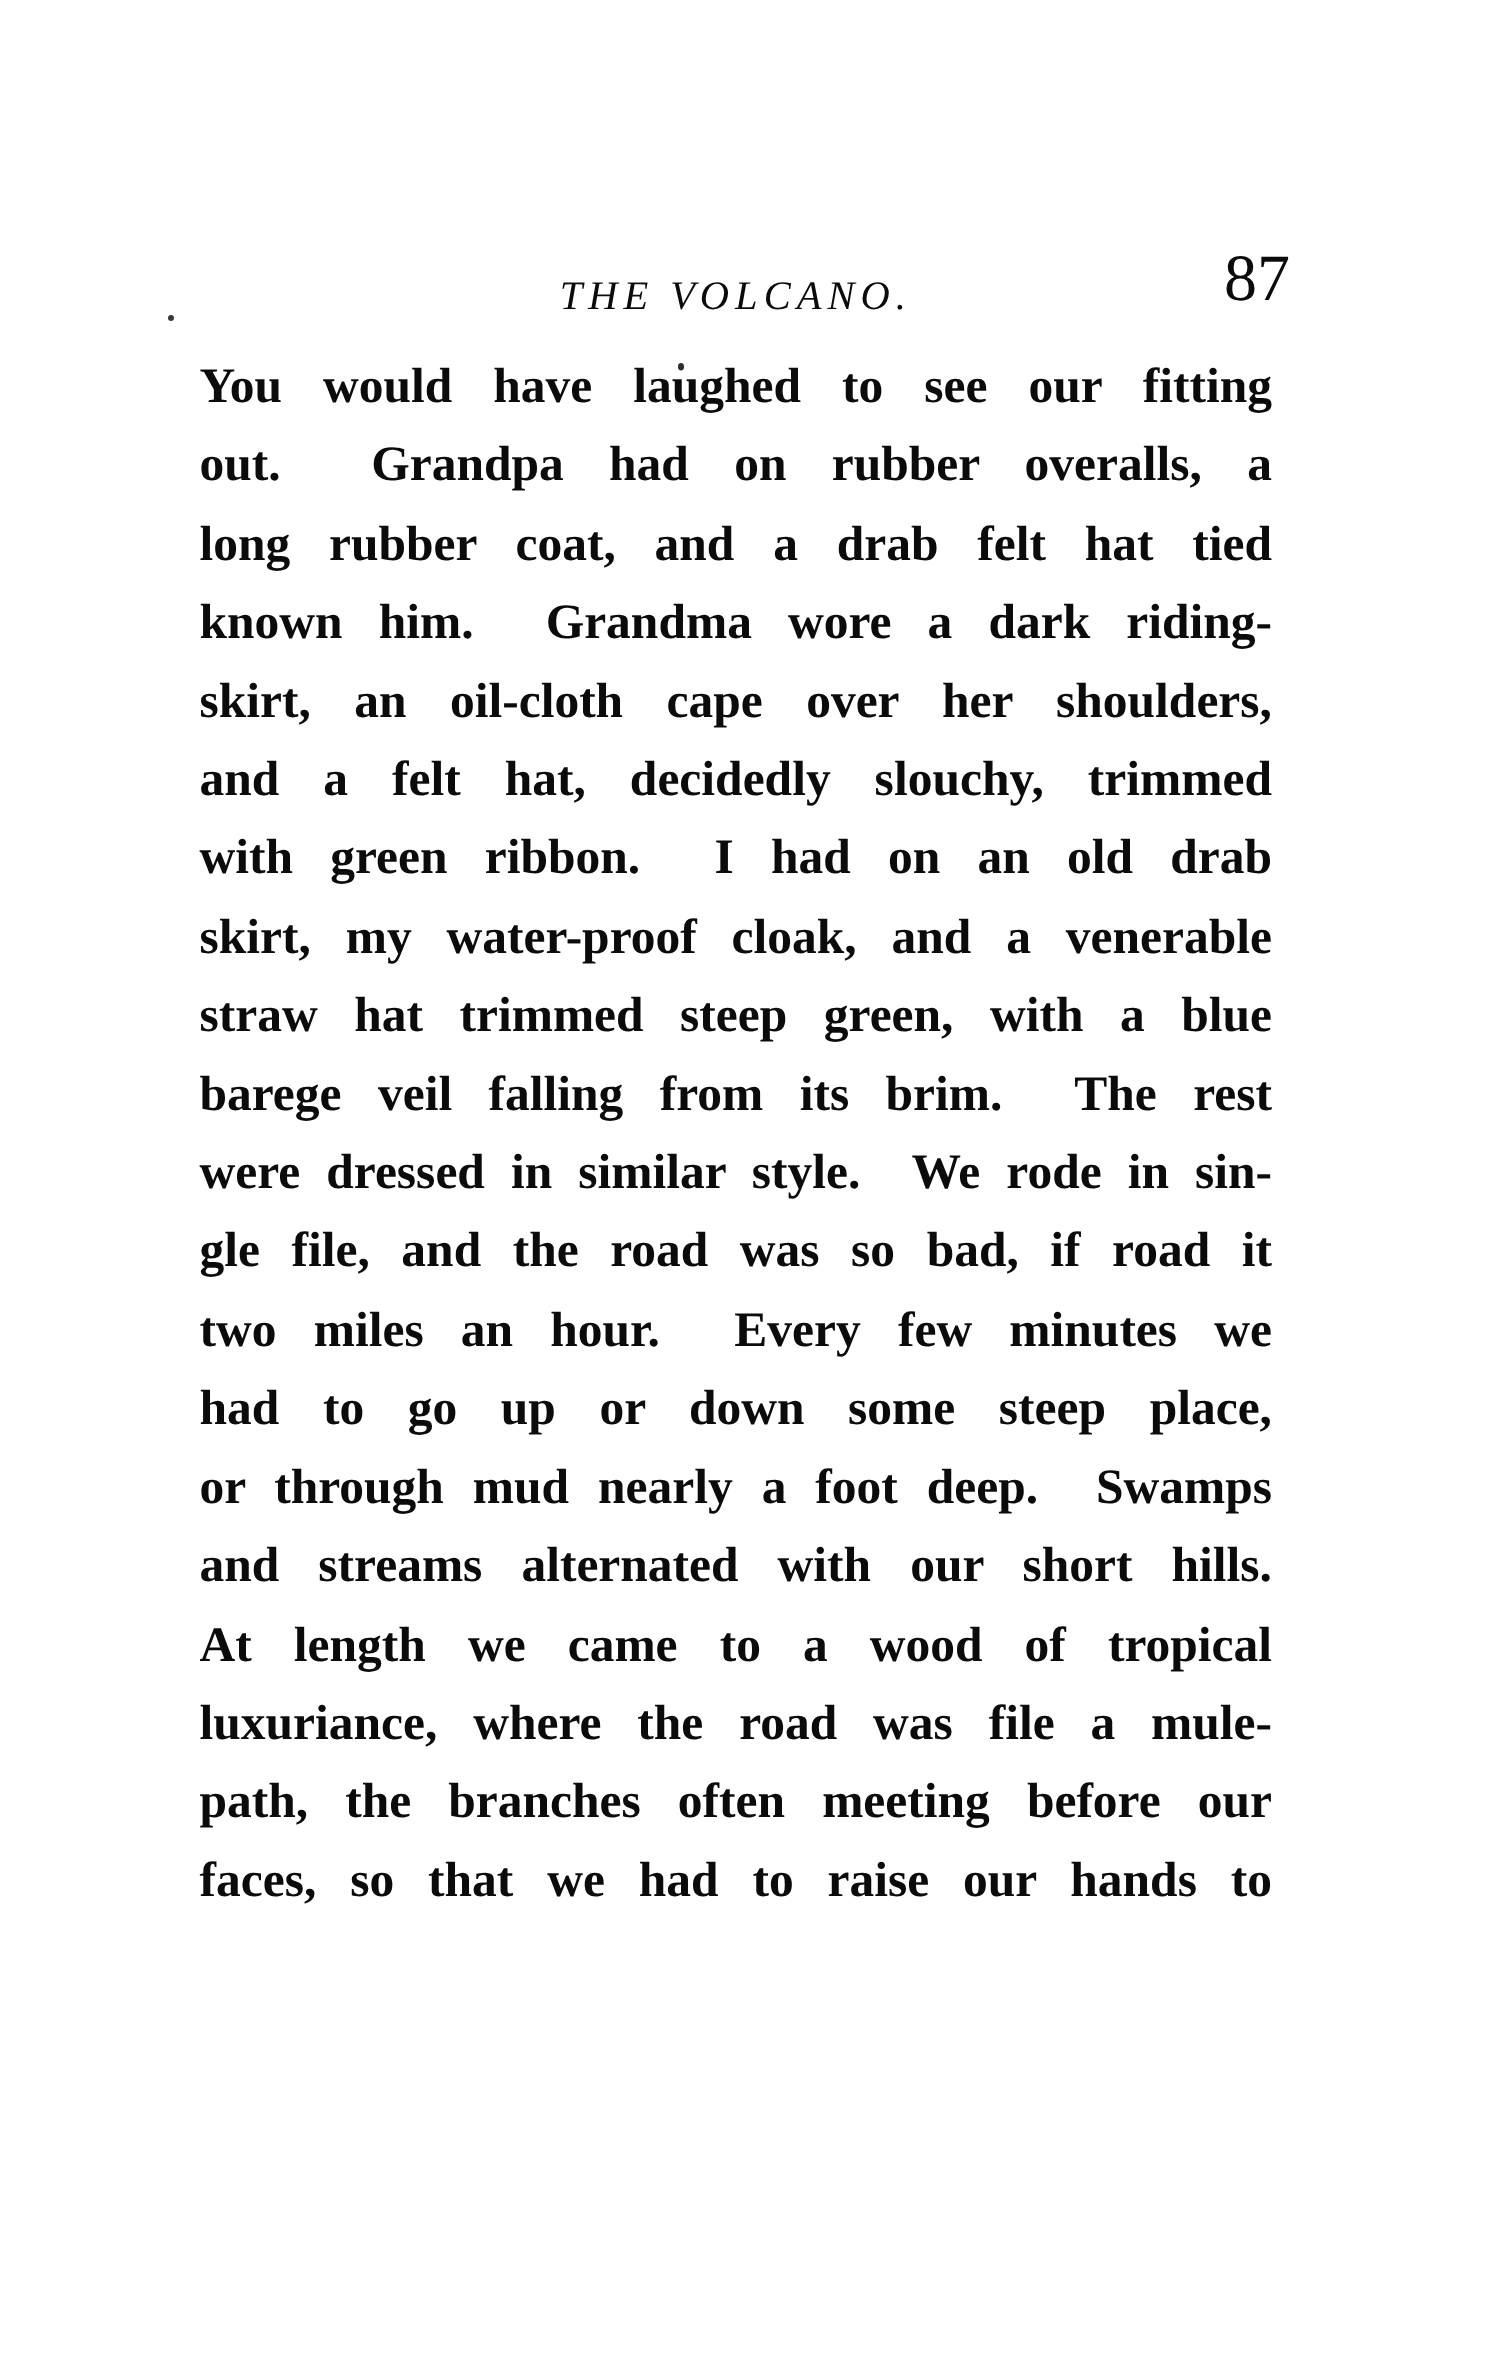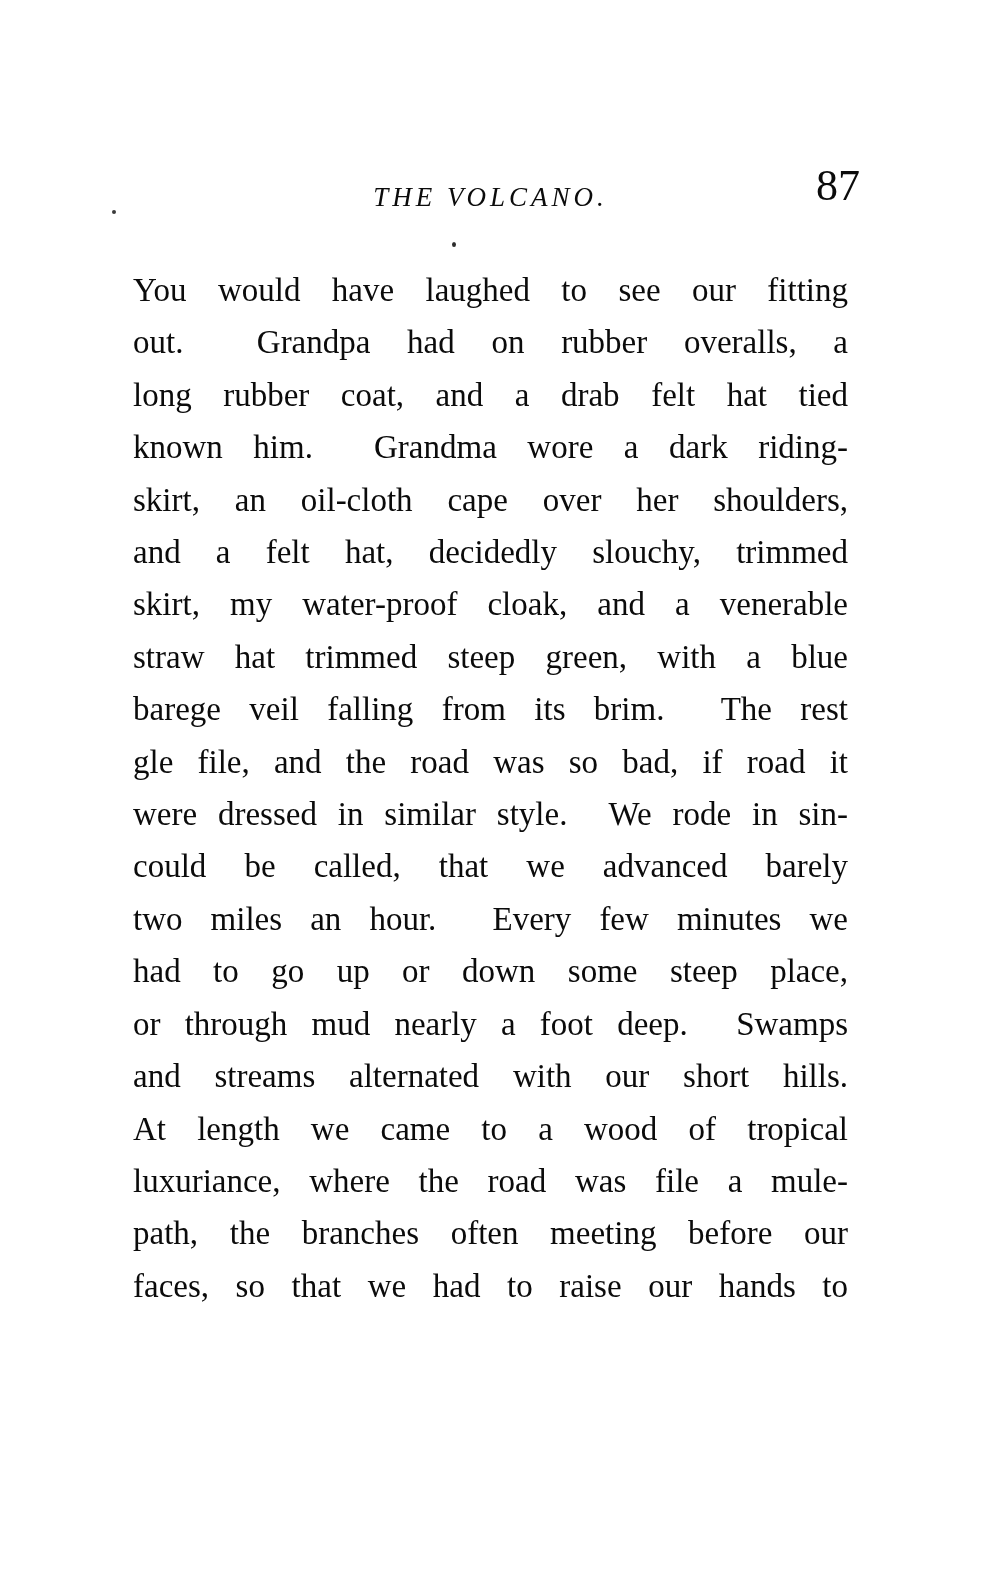--- a/index.html
+++ b/index.html
@@ -34,23 +34,24 @@
   .page-number {
     position: absolute;
     right: -12px;
     top: -4px;
     font-size: 44px;
     line-height: 1;
     font-weight: 400;
   }
   .body-text {
     position: absolute;
-    top: 264px;
+    top: 232px;
     left: 133px;
     width: 715px;
+    font-weight: bold;
   }
   .line {
     font-size: 33px;
     line-height: 52.4px;
     text-align: justify;
     text-align-last: justify;
     text-justify: inter-word;
   }
   .speck {
     position: absolute;
@@ -73,26 +74,26 @@
   <div class="speck speck-1"></div>
   <div class="speck speck-2"></div>
 
   <div class="body-text">
     <div class="line">You would have laughed to see our fitting</div>
     <div class="line">out.&nbsp; Grandpa had on rubber overalls, a</div>
     <div class="line">long rubber coat, and a drab felt hat tied</div>
     <div class="line">known him.&nbsp; Grandma wore a dark riding-</div>
     <div class="line">skirt, an oil-cloth cape over her shoulders,</div>
     <div class="line">and a felt hat, decidedly slouchy, trimmed</div>
+    <div class="line">with green ribbon.&nbsp; I had on an old drab</div>
     <div class="line">skirt, my water-proof cloak, and a venerable</div>
     <div class="line">straw hat trimmed steep green, with a blue</div>
     <div class="line">barege veil falling from its brim.&nbsp; The rest</div>
+    <div class="line">were dressed in similar style.&nbsp; We rode in sin-</div>
     <div class="line">gle file, and the road was so bad, if road it</div>
-    <div class="line">were dressed in similar style.&nbsp; We rode in sin-</div>
-    <div class="line">could be called, that we advanced barely</div>
     <div class="line">two miles an hour.&nbsp; Every few minutes we</div>
     <div class="line">had to go up or down some steep place,</div>
     <div class="line">or through mud nearly a foot deep.&nbsp; Swamps</div>
     <div class="line">and streams alternated with our short hills.</div>
     <div class="line">At length we came to a wood of tropical</div>
     <div class="line">luxuriance, where the road was file a mule-</div>
     <div class="line">path, the branches often meeting before our</div>
     <div class="line">faces, so that we had to raise our hands to</div>
   </div>
 

